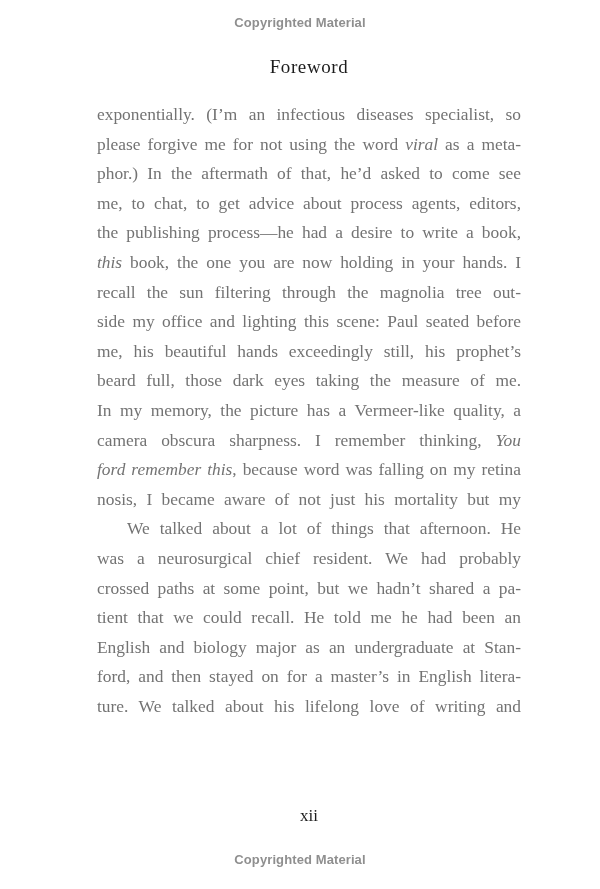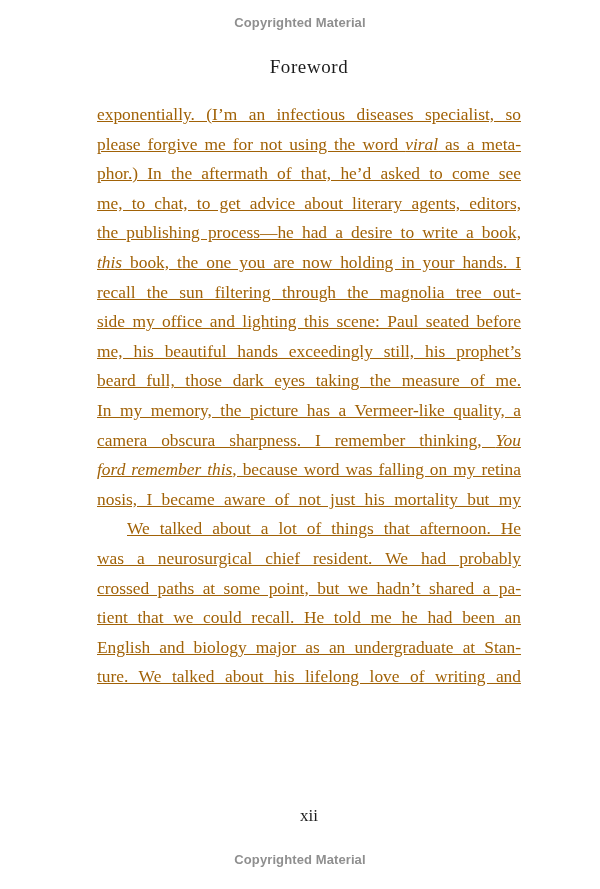--- a/index.html
+++ b/index.html
@@ -45,22 +45,21 @@
     letter-spacing: 0.6px;
     color: #1c1c1c;
   }
   #body-text {
     position: absolute;
     left: 0;
     top: 100px;
     width: 424px;
     font-size: 17.4px;
     line-height: 29.6px;
-    color: #a16207;
-    text-decoration: underline;
+    color: #737373;
   }
   #body-text .line {
     text-align: justify;
     text-align-last: justify;
     -moz-text-align-last: justify;
     height: 29.6px;
     white-space: normal;
   }
   #body-text .line.last {
     text-align-last: left;
@@ -85,36 +84,37 @@
 <div id="page">
   <div id="banner-top" class="banner">Copyrighted Material</div>
 
   <div id="column">
     <div id="heading">Foreword</div>
 
     <div id="body-text">
         <div class="line"><span>exponentially. (I’m an infectious diseases specialist, so</span></div>
         <div class="line"><span>please forgive me for not using the word </span><i>viral</i><span> as a meta-</span></div>
         <div class="line"><span>phor.) In the aftermath of that, he’d asked to come see</span></div>
-        <div class="line"><span>me, to chat, to get advice about literary agents, editors,</span></div>
+        <div class="line"><span>me, to chat, to get advice about process agents, editors,</span></div>
         <div class="line"><span>the publishing process—he had a desire to write a book,</span></div>
         <div class="line"><i>this</i><span> book, the one you are now holding in your hands. I</span></div>
         <div class="line"><span>recall the sun filtering through the magnolia tree out-</span></div>
         <div class="line"><span>side my office and lighting this scene: Paul seated before</span></div>
         <div class="line"><span>me, his beautiful hands exceedingly still, his prophet’s</span></div>
         <div class="line"><span>beard full, those dark eyes taking the measure of me.</span></div>
         <div class="line"><span>In my memory, the picture has a Vermeer-like quality, a</span></div>
         <div class="line"><span>camera obscura sharpness. I remember thinking, </span><i>You</i></div>
         <div class="line"><i>ford remember this</i><span>, because word was falling on my retina</span></div>
         <div class="line"><span>nosis, I became aware of not just his mortality but my</span></div>
         <div class="line indent"><span>We talked about a lot of things that afternoon. He</span></div>
         <div class="line"><span>was a neurosurgical chief resident. We had probably</span></div>
         <div class="line"><span>crossed paths at some point, but we hadn’t shared a pa-</span></div>
         <div class="line"><span>tient that we could recall. He told me he had been an</span></div>
         <div class="line"><span>English and biology major as an undergraduate at Stan-</span></div>
+        <div class="line"><span>ford, and then stayed on for a master’s in English litera-</span></div>
         <div class="line"><span>ture. We talked about his lifelong love of writing and</span></div>
       </div>
 
     <div id="folio">xii</div>
   </div>
 
   <div id="banner-bottom" class="banner">Copyrighted Material</div>
 </div>
 
 </body></html>

